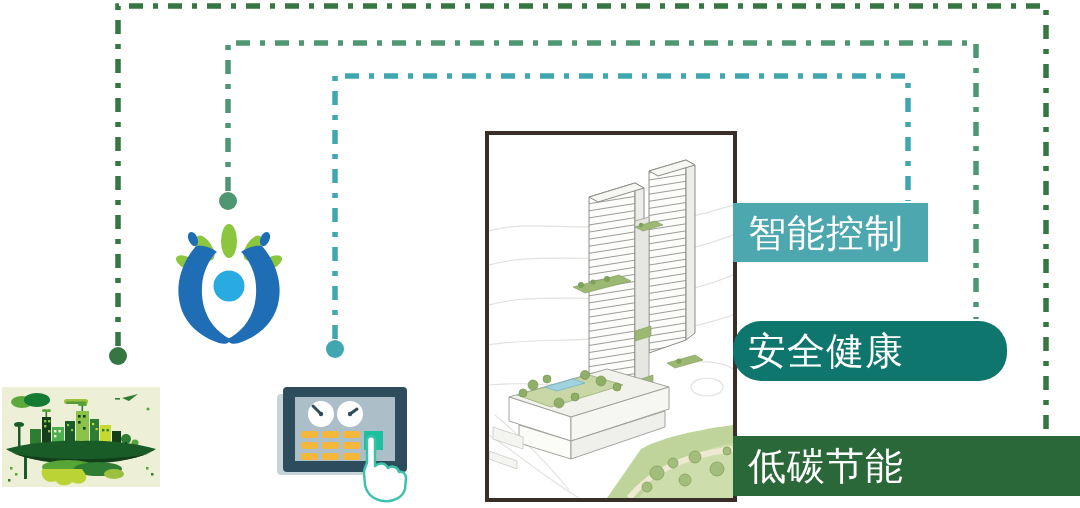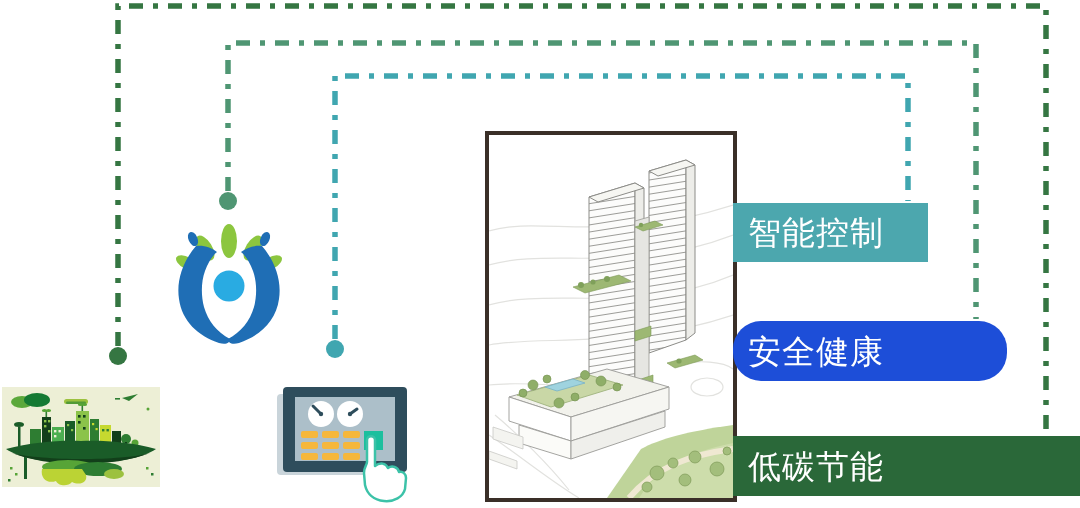--- a/index.html
+++ b/index.html
@@ -11,21 +11,21 @@
   .connectors polyline{fill:none;stroke-width:5.5;stroke-dasharray:14 10 5 10;}
   .building{
     position:absolute;left:485px;top:131px;width:244px;height:363px;
     border:4px solid #3A2F28;background:#fff;box-sizing:content-box;
   }
   .building svg{display:block;width:100%;height:100%;}
   .bar{
     position:absolute;left:733px;display:flex;align-items:center;
     padding-left:15px;box-sizing:border-box;color:#fff;
   }
-  .bar span{font-size:33px;line-height:1;letter-spacing:1px;text-align:center;}
+  .bar span{font-size:38px;line-height:1;letter-spacing:1px;text-align:center;}
   .bar-smart{top:203px;width:195px;height:59px;}
   .bar-safety{top:321px;width:274px;height:60px;}
   .bar-carbon{top:436px;width:402px;height:60px;}
   .icon{position:absolute;}
   .icon svg{display:block;width:100%;height:100%;}
   .icon-eco{left:2px;top:387px;width:158px;height:100px;}
   .icon-hands{left:160px;top:222px;width:138px;height:122px;}
   .icon-panel{left:276px;top:385px;width:138px;height:118px;}
 </style>
 </head>
@@ -130,21 +130,21 @@
       <g stroke="#C9C9C5" fill="#F4F4F0" stroke-width="0.8">
         <polygon points="4,292 34,302 34,314 4,304"></polygon>
         <polygon points="0,316 28,326 28,334 0,324"></polygon>
       </g>
     </svg>
   </div>
 
   <div class="bar bar-smart" style="background-color: rgb(76, 167, 174);">
     <span>智能控制</span>
   </div>
-  <div class="bar bar-safety" style="background-color: #1d4ed8; border-radius: 28px;">
+  <div class="bar bar-safety" style="background-color: #0f766e; border-radius: 28px;">
     <span>安全健康</span>
   </div>
   <div class="bar bar-carbon" style="background-color: rgb(42, 104, 57);">
     <span>低碳节能</span>
   </div>
 
   <div class="icon icon-eco">
     <svg viewBox="0 0 158 100" xmlns="http://www.w3.org/2000/svg">
       <rect width="158" height="100" fill="#EDEFD6"></rect>
       <g>

